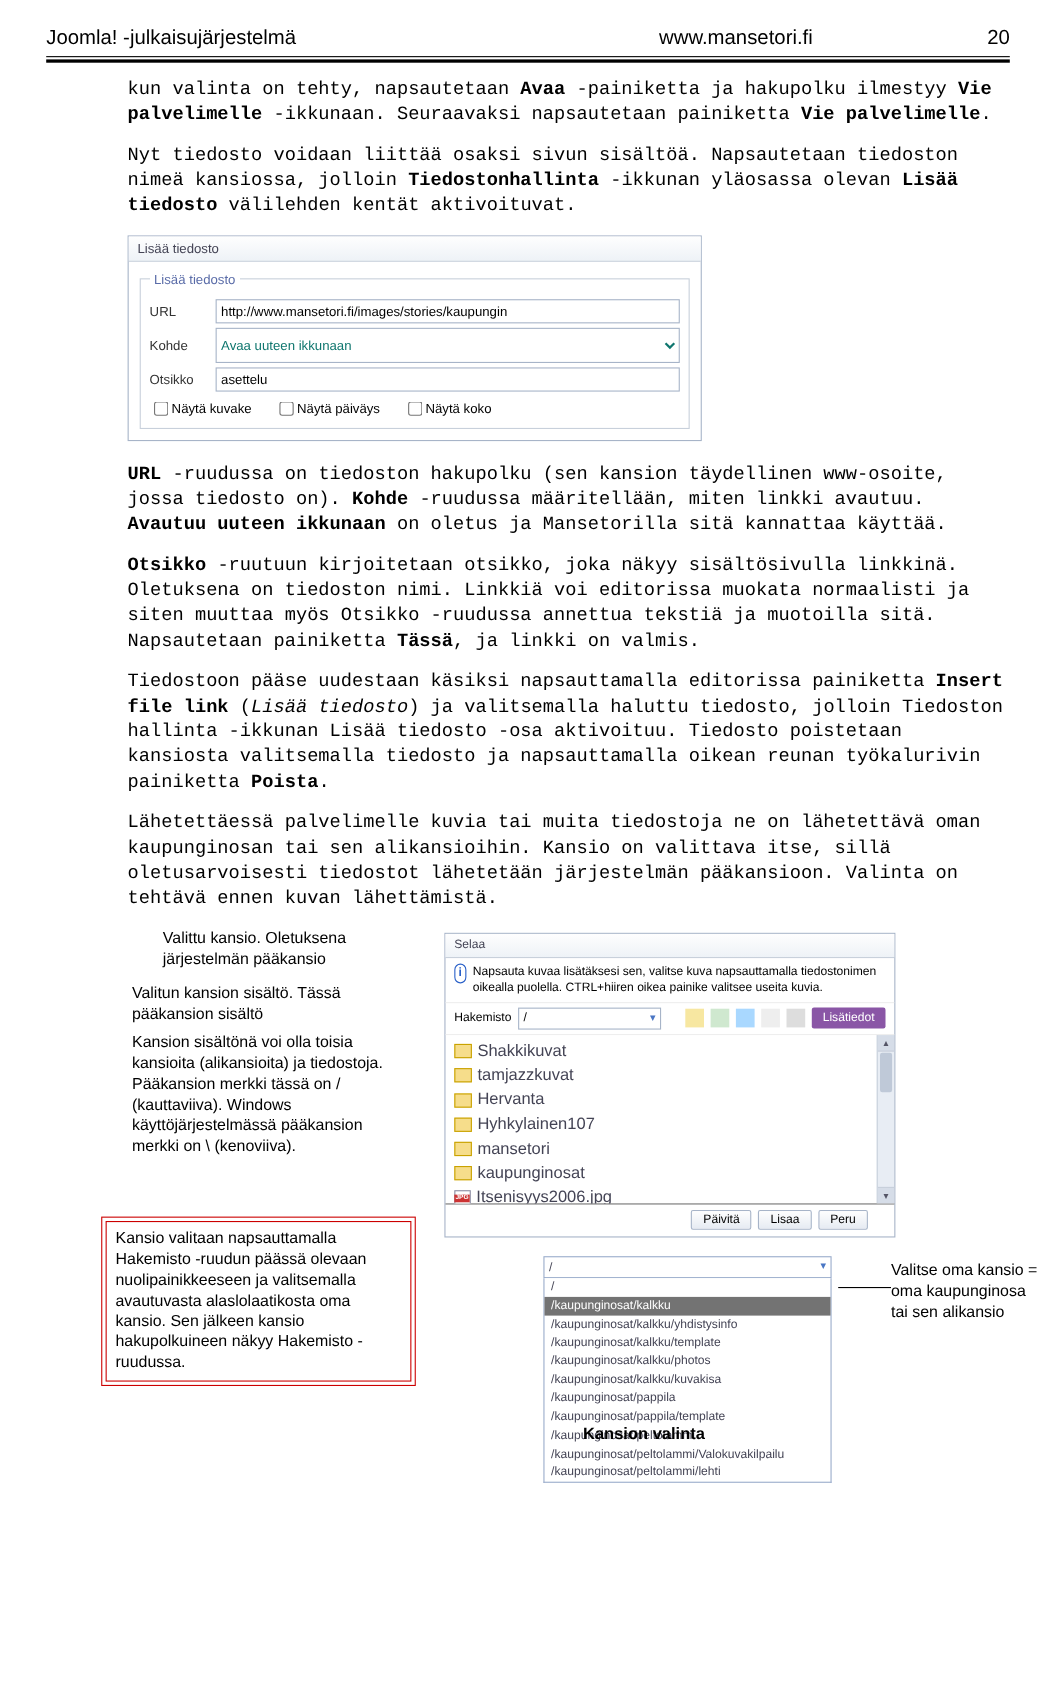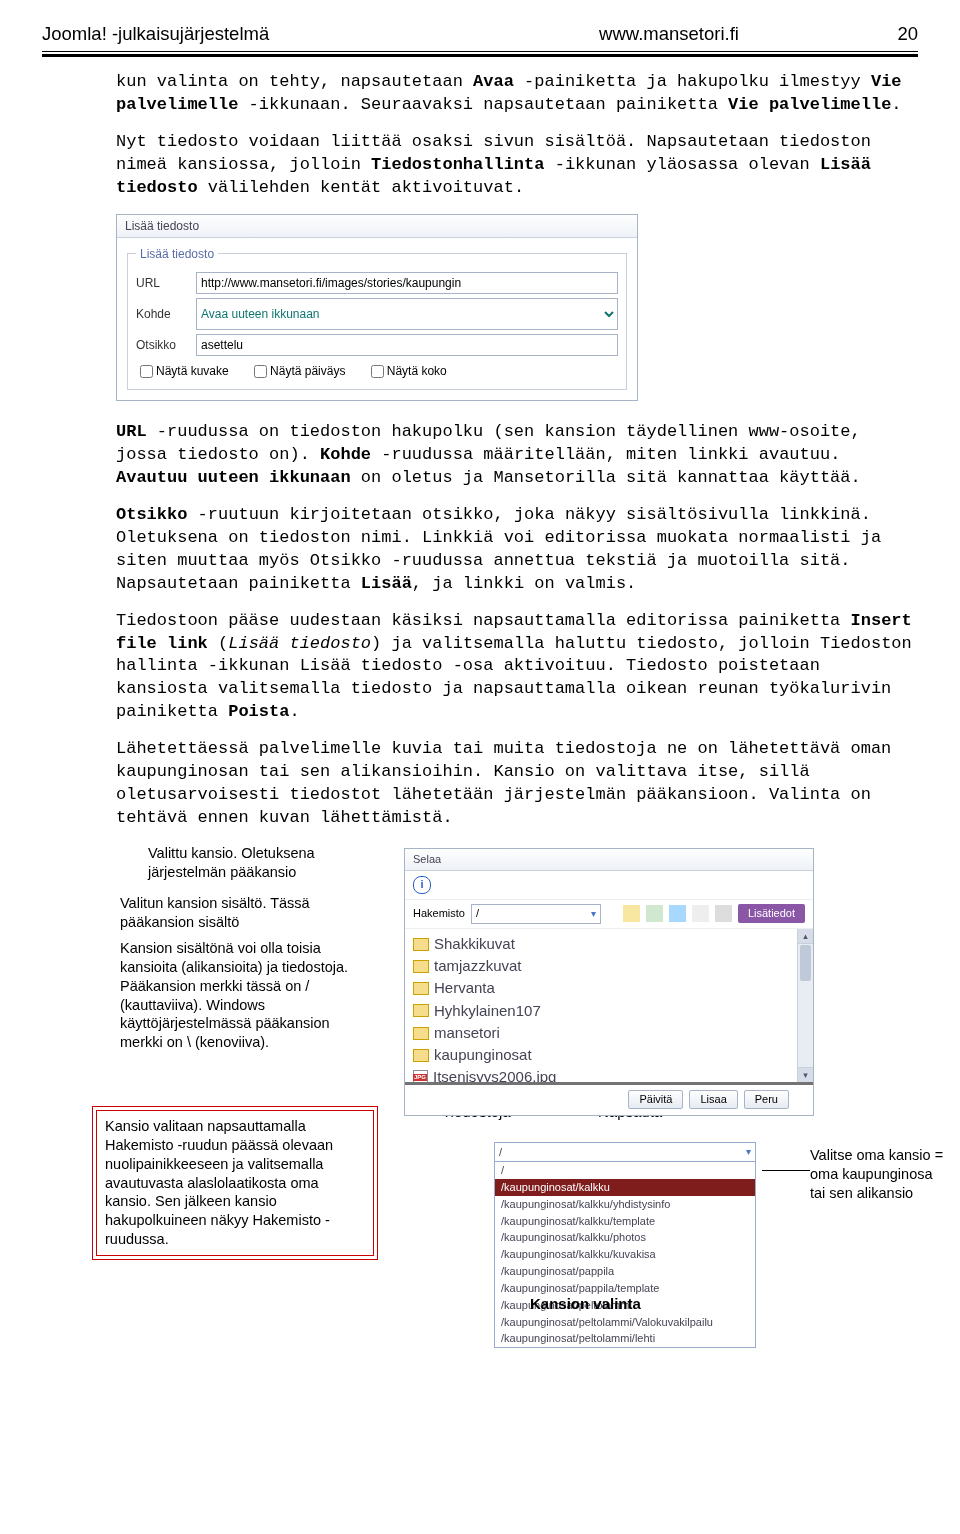--- a/index.html
+++ b/index.html
@@ -216,21 +216,21 @@
     background: #c33;
     padding: 0 1px;
     line-height: 7px;
   }
   .ss2 .item .nm { color: #445; font-size: 15px; }
   .ss2 .bbar {
     display: flex;
     justify-content: flex-end;
     gap: 6px;
     padding: 5px 24px 6px 8px;
-    border-top: 3px solid #737373;
+    border-top: 1px solid #737373;
   }
   .ss2 .bbar .btn {
     border: 1px solid #a7b4c8;
     background: linear-gradient(#fefefe, #e6ebf2);
     padding: 1px 10px;
     font-size: 11px;
     border-radius: 2px;
   }
 
   
@@ -254,21 +254,21 @@
     background: #fff;
   }
   .ss3 .sel .chev { color: #4a76c4; font-size: 10px; }
   .ss3 .opts {
     border: 1px solid #9aaccb;
     border-top: none;
     background: #fff;
   }
   .ss3 .opt { padding: 1px 6px; }
   .ss3 .opt.hl {
-    background: #7f1d1d;
+    background: #737373;
     color: #fff;
   }
 
   .callout-line {
     position: absolute;
     background: #000;
   }
   .caption-final {
     position: absolute;
     left: 488px;
@@ -325,21 +325,21 @@
         </div>
       </fieldset>
     </div>
   </div>
 
   <div class="indent" style="margin-top:20px">
     <p>
       <b>URL</b><span> -ruudussa on tiedoston hakupolku (sen kansion täydellinen www-osoite, jossa tiedosto on). </span><b>Kohde</b><span> -ruudussa määritellään, miten linkki avautuu. </span><b>Avautuu uuteen ikkunaan</b><span> on oletus ja Mansetorilla sitä kannattaa käyttää.</span>
     </p>
     <p>
-      <b>Otsikko</b><span> -ruutuun kirjoitetaan otsikko, joka näkyy sisältösivulla linkkinä. Oletuksena on tiedoston nimi. Linkkiä voi editorissa muokata normaalisti ja siten muuttaa myös Otsikko -ruudussa annettua tekstiä ja muotoilla sitä. Napsautetaan painiketta </span><b>Lisää</b><span>, ja linkki on valmis.</span>
+      <b>Otsikko</b><span> -ruutuun kirjoitetaan otsikko, joka näkyy sisältösivulla linkkinä. Oletuksena on tiedoston nimi. Linkkiä voi editorissa muokata normaalisti ja siten muuttaa myös Otsikko -ruudussa annettua tekstiä ja muotoilla sitä. Napsautetaan painiketta </span><b>Tässä</b><span>, ja linkki on valmis.</span>
     </p>
     <p>
       <span>Tiedostoon pääse uudestaan käsiksi napsauttamalla editorissa painiketta </span><b>Insert file link</b><span> (</span><i>Lisää tiedosto</i><span>) ja valitsemalla haluttu tiedosto, jolloin Tiedoston hallinta -ikkunan Lisää tiedosto -osa aktivoituu. Tiedosto poistetaan kansiosta valitsemalla tiedosto ja napsauttamalla oikean reunan työkalurivin painiketta </span><b>Poista</b><span>.</span>
     </p>
   </div>
 
 
   <div class="indent">
     <p>Lähetettäessä palvelimelle kuvia tai muita tiedostoja ne on lähetettävä oman kaupunginosan tai sen alikansioihin. Kansio on valittava itse, sillä oletusarvoisesti tiedostot lähetetään järjestelmän pääkansioon. Valinta on tehtävä ennen kuvan lähettämistä.</p>
   </div>
@@ -362,20 +362,21 @@
 
     <div class="note" style="left:556px; top:258px; font-size:15px">Napsauta</div>
     <div class="callout-line" style="left:582px; top:232px; width:1px; height:26px"></div>
 
     <div class="callout-line" style="left:720px; top:326px; width:48px; height:1px"></div>
 
     <div class="ss2">
       <div class="titlebar">Selaa</div>
       <div class="info">
         <span class="iicon">i</span>
+        <span>Napsauta kuvaa lisätäksesi sen, valitse kuva napsauttamalla tiedostonimen oikealla puolella. CTRL+hiiren oikea painike valitsee useita kuvia.</span>
       </div>
       <div class="toolbar">
         <span>Hakemisto</span>
         <div class="sel">
           <span>/</span>
           <span class="chev">▾</span>
         </div>
         <span class="sp"></span>
         <span class="ticon ic-up"></span>
         <span class="ticon ic-ref"></span>

